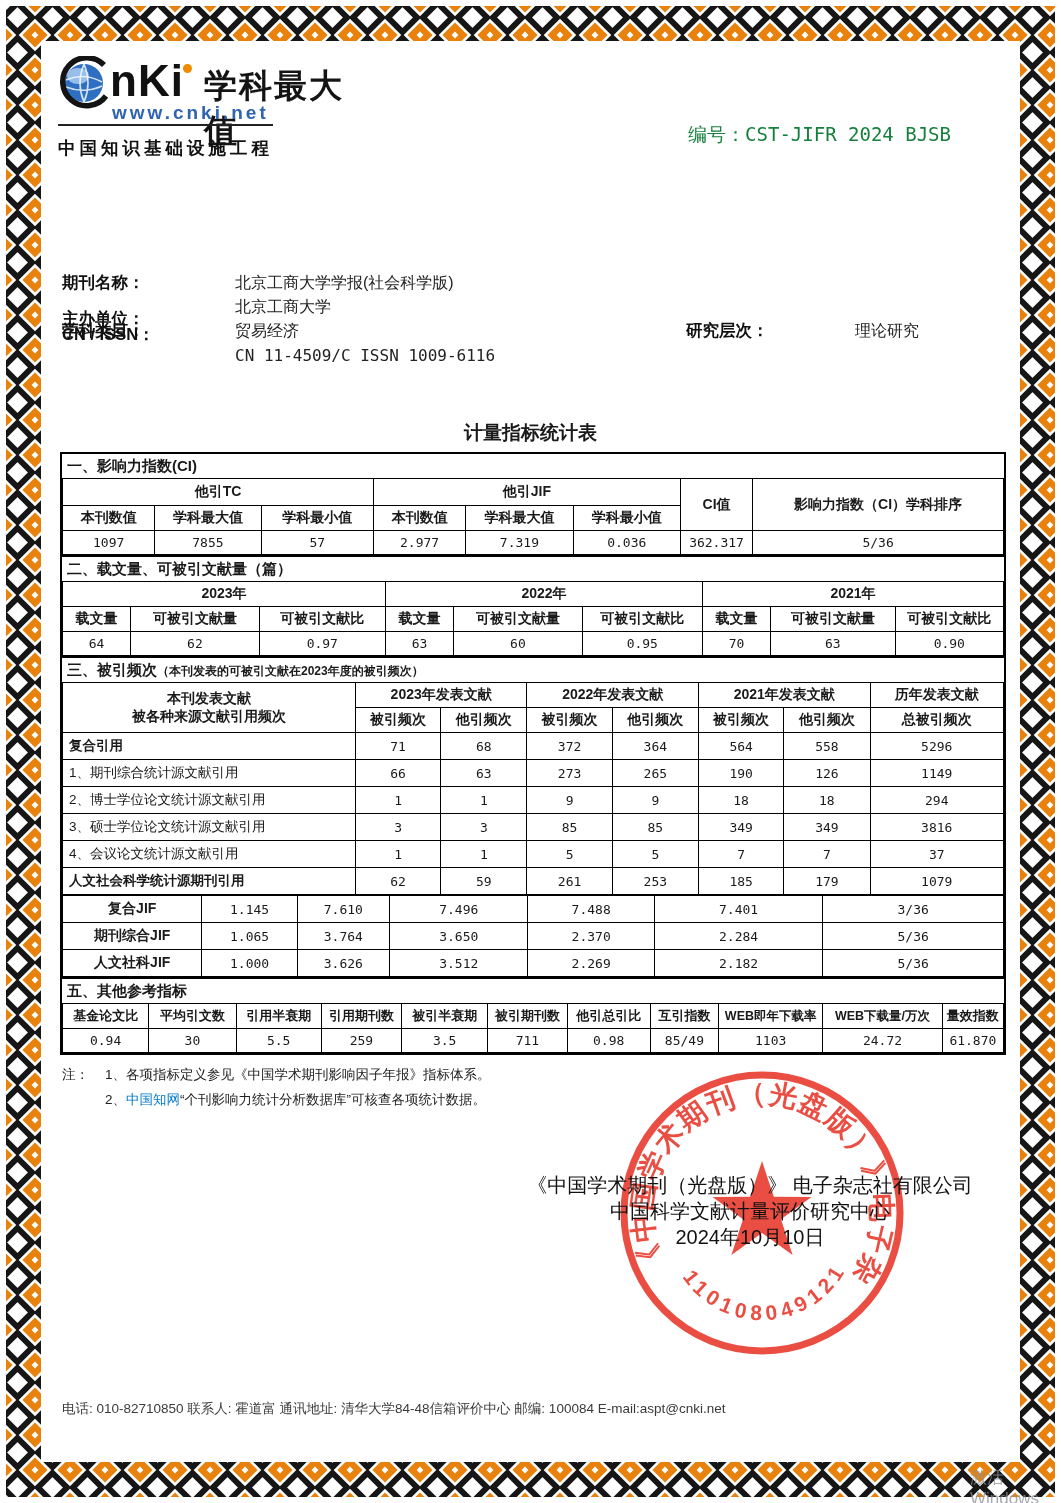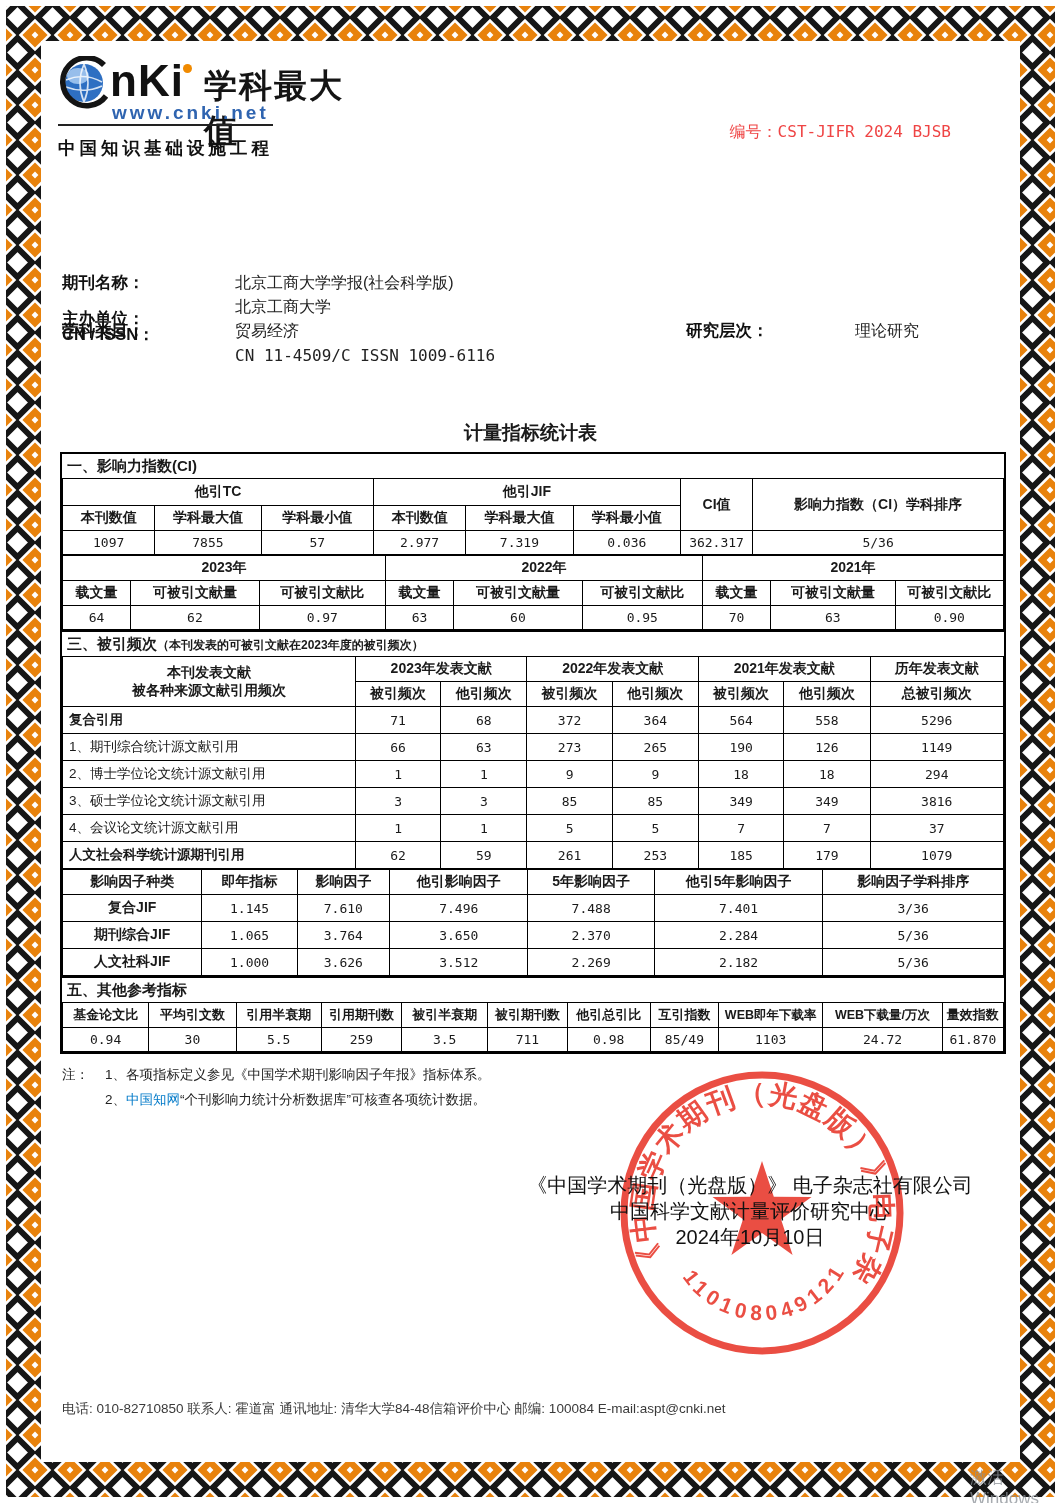--- a/index.html
+++ b/index.html
@@ -11,21 +11,21 @@
   
   #logo{left:58px;top:62px;width:300px;height:85px;z-index:2;}
   #brand-latin{position:absolute;left:52px;top:-6px;font-size:44px;font-weight:bold;letter-spacing:1px;color:#111;}
   #idot{position:absolute;left:125px;top:2px;width:9px;height:9px;border-radius:50%;background:#f08a00;}
   #brand-cjk{position:absolute;left:146px;top:2px;font-size:33px;font-weight:bold;
              font-family:"DejaVu Serif",serif;letter-spacing:2px;color:#141414;}
   #logo-url{position:absolute;left:54px;top:40px;font-size:19px;font-weight:bold;letter-spacing:3px;color:#2f64b0;}
   #logo-sub{position:absolute;left:0px;top:62px;font-size:17.5px;font-weight:bold;letter-spacing:4px;color:#111;
             border-top:2px solid #222;padding-top:10px;}
   
-  #doc-no{right:110px;top:122px;font-size:16px;color:#ef4444;z-index:2;
+  #doc-no{right:110px;top:122px;font-size:19px;color:#15803d;z-index:2;
           font-family:"DejaVu Sans Mono",monospace;}
   #main-title{left:0;right:0;top:170px;text-align:center;font-size:27px;font-weight:bold;color:#f60;z-index:2;letter-spacing:1px;}
   
   .info-label{font-weight:bold;font-size:16.5px;color:#111;}
   .info-value{font-size:16px;color:#222;}
   .mono{font-family:"DejaVu Sans Mono",monospace;}
   
   #table-heading{left:0;right:0;top:420px;text-align:center;font-size:19px;font-weight:bold;z-index:2;}
   #metric-table{left:60px;top:452px;width:942px;border:2px solid #000;z-index:2;background:#fff;}
   .sec-title{border-top:2px solid #000;font-weight:bold;font-size:15px;padding:3px 5px 2px 5px;}
@@ -137,20 +137,21 @@
         <td>57</td>
         <td>2.977</td>
         <td>7.319</td>
         <td>0.036</td>
         <td>362.317</td>
         <td>5/36</td>
       </tr>
     </tbody>
       </table>
 
+    <div class="sec-title">二、载文量、可被引文献量（篇）</div>
     <table>
       <colgroup>
           <col style="width:68px">
           <col style="width:128px">
           <col style="width:126px">
           <col style="width:68px">
           <col style="width:128px">
           <col style="width:120px">
           <col style="width:68px">
           <col style="width:124px">
@@ -288,29 +289,20 @@
       <colgroup>
           <col style="width:139px">
           <col style="width:95px">
           <col style="width:92px">
           <col style="width:138px">
           <col style="width:126px">
           <col style="width:168px">
           <col style="width:180px">
         </colgroup>
       <tbody>
-          <tr class="tight">
-        <th>影响因子种类</th>
-        <th>即年指标</th>
-        <th>影响因子</th>
-        <th>他引影响因子</th>
-        <th>5年影响因子</th>
-        <th>他引5年影响因子</th>
-        <th>影响因子学科排序</th>
-      </tr>
       <tr>
         <td class="lblc">复合JIF</td>
         <td>1.145</td>
             <td>7.610</td>
         <td>7.496</td>
             <td>7.488</td>
         <td>7.401</td>
             <td>3/36</td>
       </tr>
       <tr>

